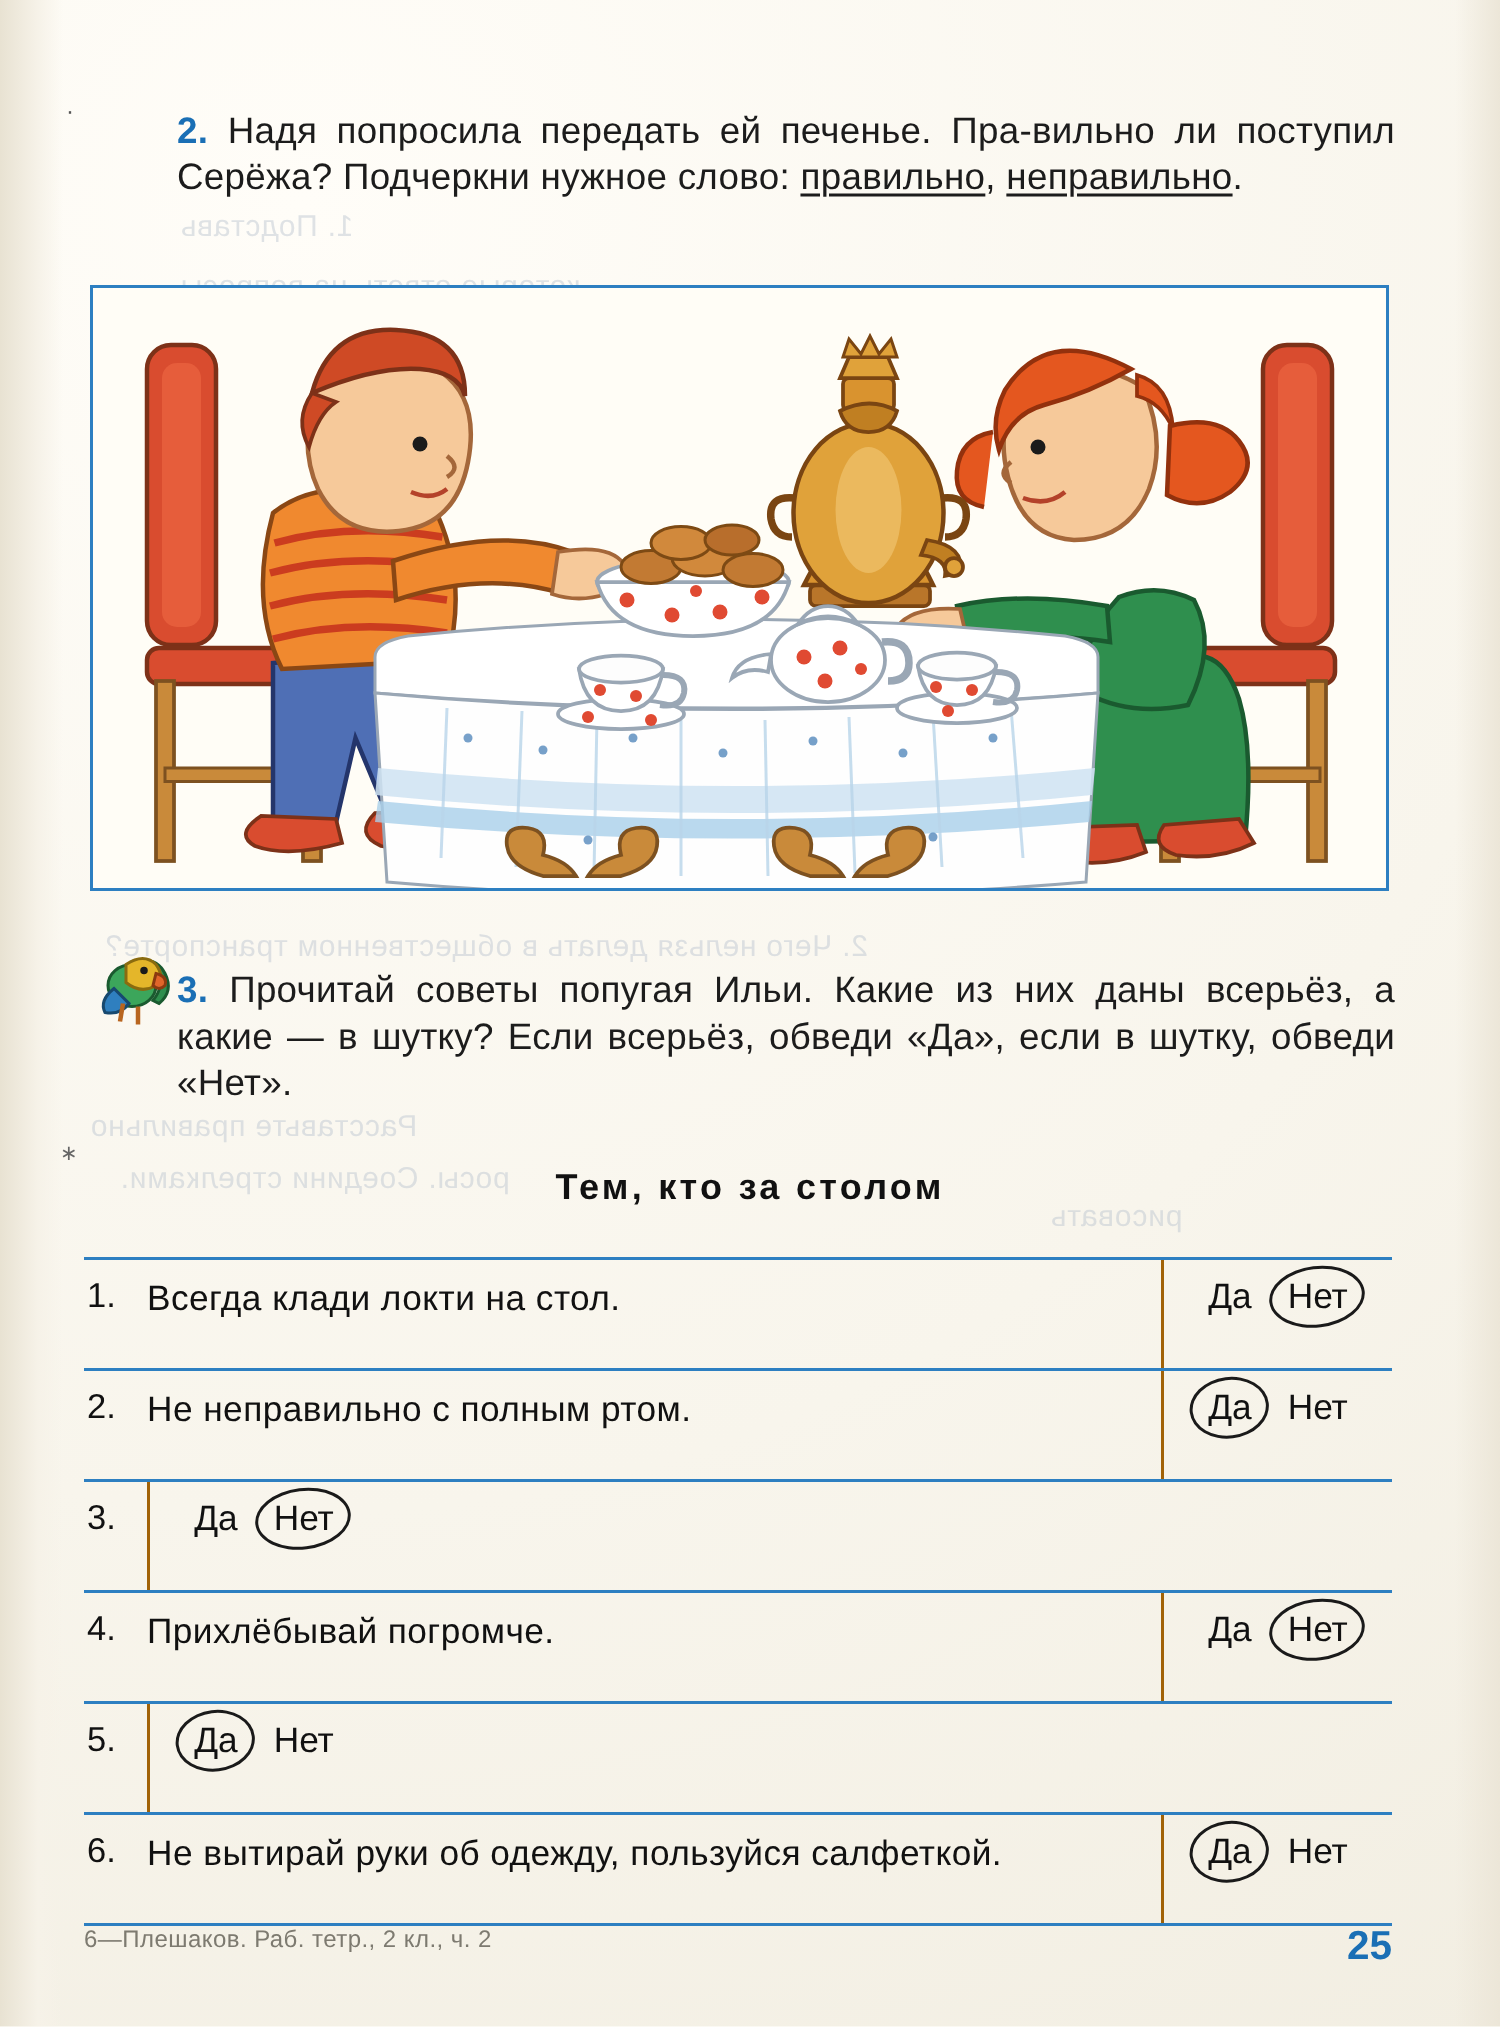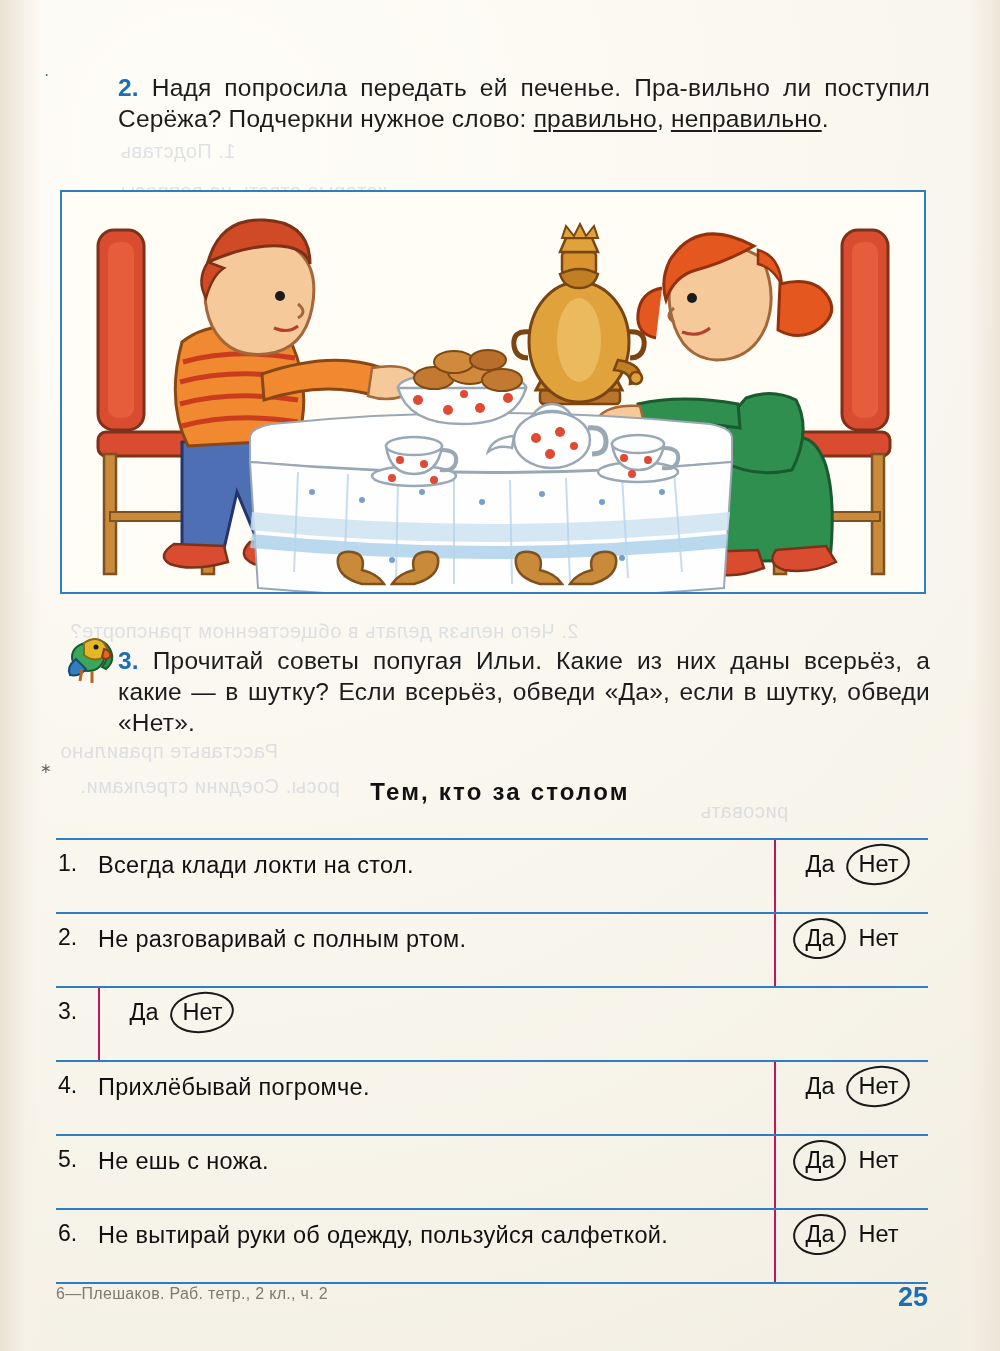--- a/index.html
+++ b/index.html
@@ -72,21 +72,21 @@
     display:flex;align-items:flex-start;
     border-bottom:2px solid #2d7fc1;
     min-height:62px;
     padding-top:10px;
   }
   .trow:first-child{border-top:2px solid #2d7fc1;}
   .tnum{width:40px;flex:0 0 40px;font-size:23px;color:#111;padding-left:2px;}
   .ttext{flex:1;font-size:23.5px;line-height:30px;color:#111;letter-spacing:.3px;padding-right:14px;}
   .tans{
     flex:0 0 152px;width:152px;
-    border-left:2px solid #be185d;
+    border-left:2px solid #a16207;
     align-self:stretch;
     display:flex;align-items:flex-start;justify-content:center;gap:10px;
     padding-top:0px;margin-top:-10px;padding-top:10px;
     font-size:23.5px;color:#111;
   }
   .opt{position:relative;padding:1px 7px;}
   .opt .ring{
     position:absolute;left:-5px;top:-6px;right:-5px;bottom:-6px;
     border:2px solid #1a1a1a;border-radius:50%;
     transform:rotate(-7deg);
@@ -326,21 +326,21 @@
       <div class="tnum">1.</div>
       <div class="ttext">Всегда клади локти на стол.</div>
       <div class="tans">
         <span class="opt">Да</span>
         <span class="opt"><span class="ring"></span><span>Нет</span></span>
       </div>
     </div>
 
     <div class="trow">
       <div class="tnum">2.</div>
-      <div class="ttext">Не разговаривай с полным ртом.</div>
+      <div class="ttext">Не неправильно с полным ртом.</div>
       <div class="tans">
         <span class="opt"><span class="ring"></span><span>Да</span></span>
         <span class="opt">Нет</span>
       </div>
     </div>
 
     <div class="trow">
       <div class="tnum">3.</div>
       <div class="tans">
         <span class="opt">Да</span>
@@ -352,21 +352,20 @@
       <div class="tnum">4.</div>
       <div class="ttext">Прихлёбывай погромче.</div>
       <div class="tans">
         <span class="opt">Да</span>
         <span class="opt"><span class="ring"></span><span>Нет</span></span>
       </div>
     </div>
 
     <div class="trow">
       <div class="tnum">5.</div>
-      <div class="ttext">Не ешь с ножа.</div>
       <div class="tans">
         <span class="opt"><span class="ring"></span><span>Да</span></span>
         <span class="opt">Нет</span>
       </div>
     </div>
 
     <div class="trow">
       <div class="tnum">6.</div>
       <div class="ttext">Не вытирай руки об одежду, пользуйся салфеткой.</div>
       <div class="tans">

